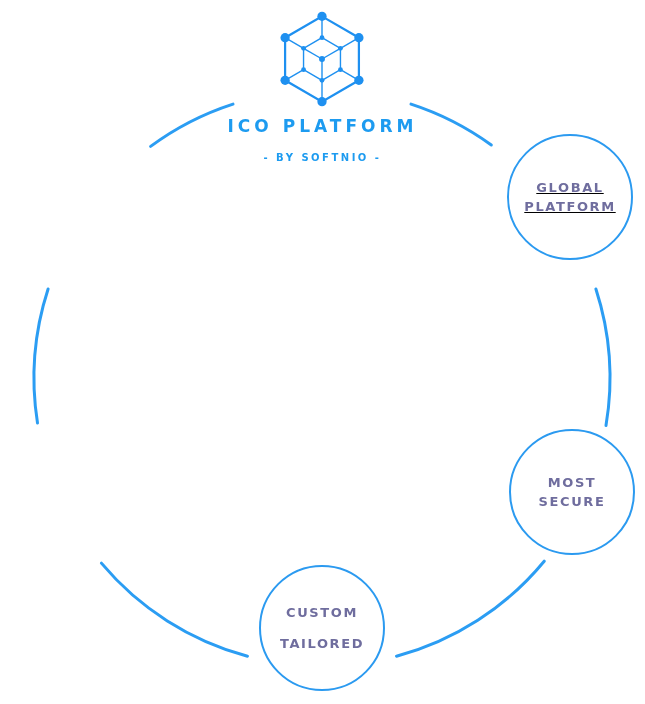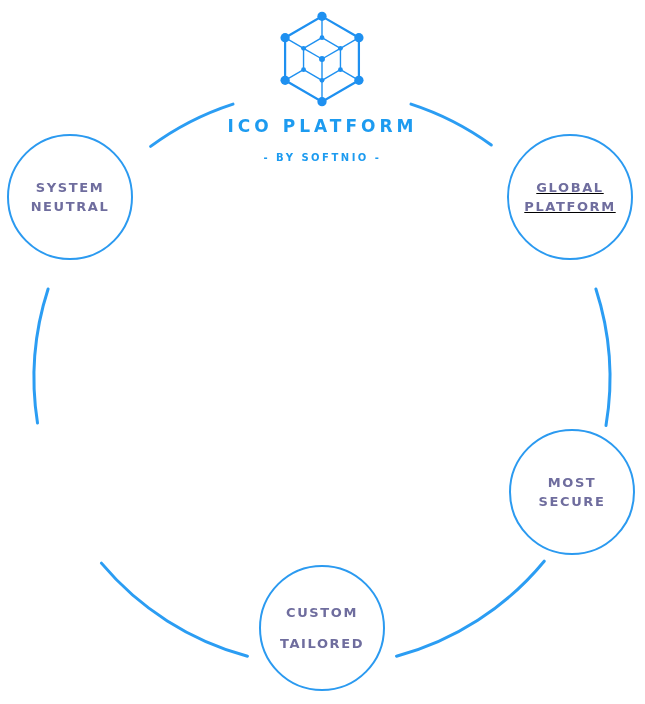--- a/index.html
+++ b/index.html
@@ -133,24 +133,20 @@
       <circle class="hex-dot" cx="50" cy="78" r="2.6"></circle>
       <circle class="hex-dot" cx="30.1" cy="66.5" r="2.6"></circle>
       <circle class="hex-dot" cx="30.1" cy="43.5" r="2.6"></circle>
       <circle class="hex-dot" cx="50" cy="55" r="3.2"></circle>
     </g>
   </svg>
 
   <div class="title">ICO PLATFORM</div>
   <div class="subtitle">- BY SOFTNIO -</div>
 
-  <div class="node node-system-neutral">
-    <span>SYSTEM</span>
-    <span>NEUTRAL</span>
-  </div>
 
   <div class="node node-global-platform">
     <span>GLOBAL</span>
     <span>PLATFORM</span>
   </div>
 
 
   <div class="node node-most-secure">
     <span>MOST</span>
     <span>SECURE</span>

